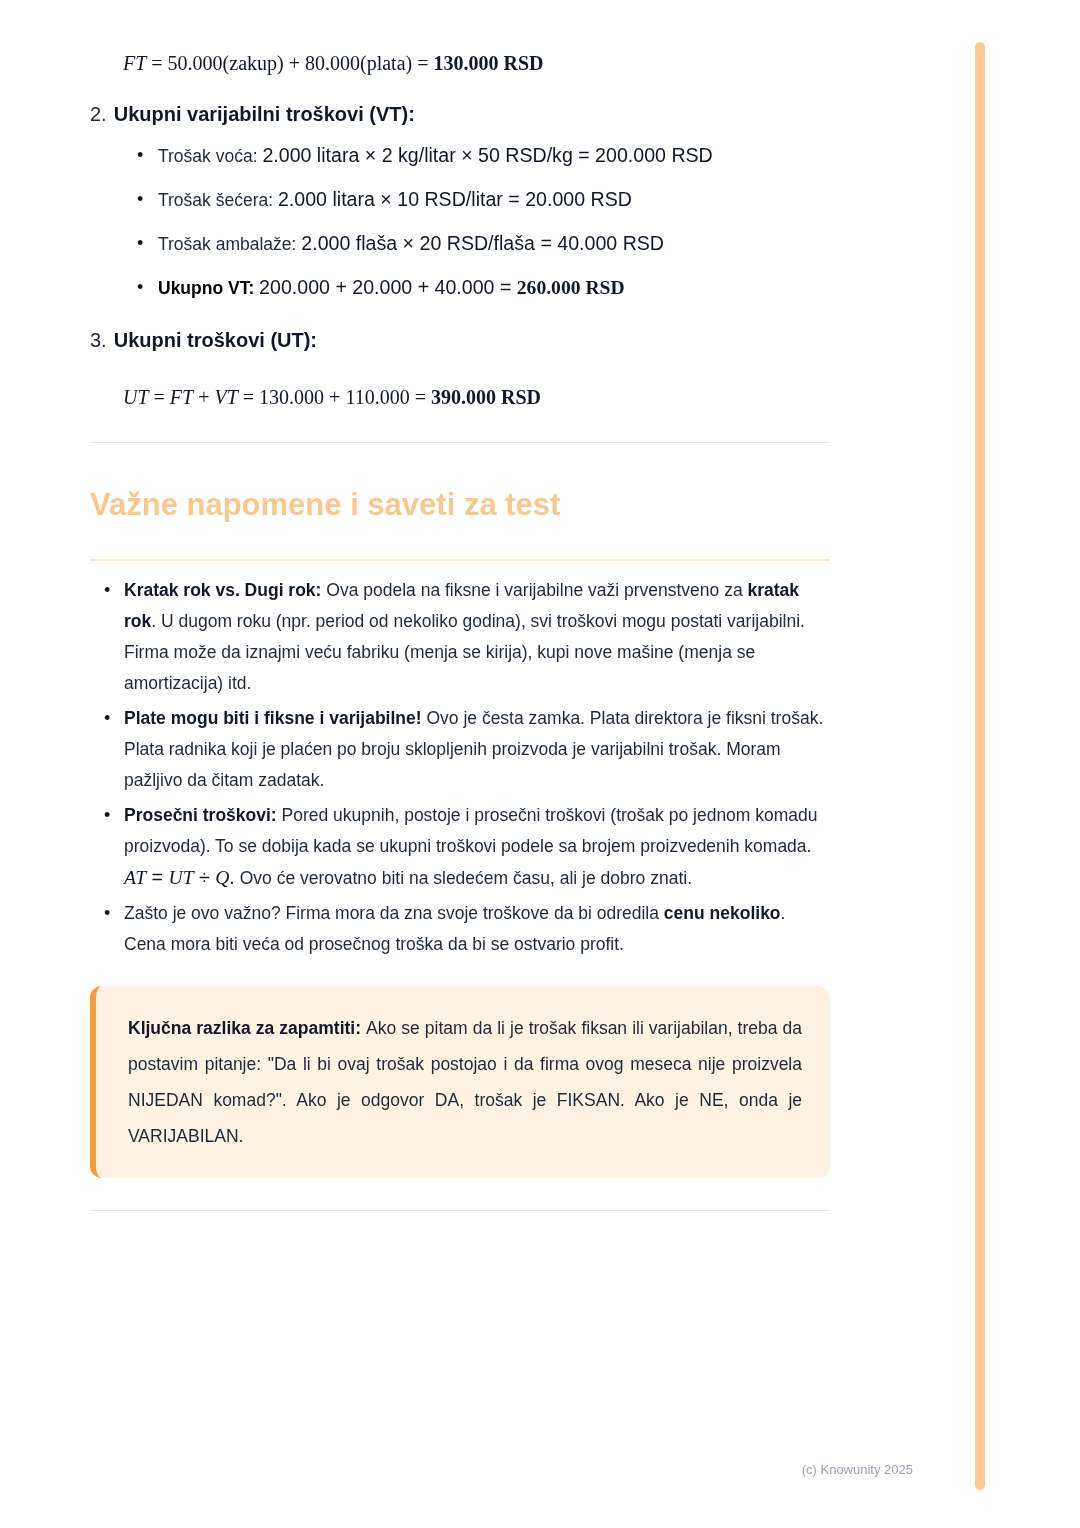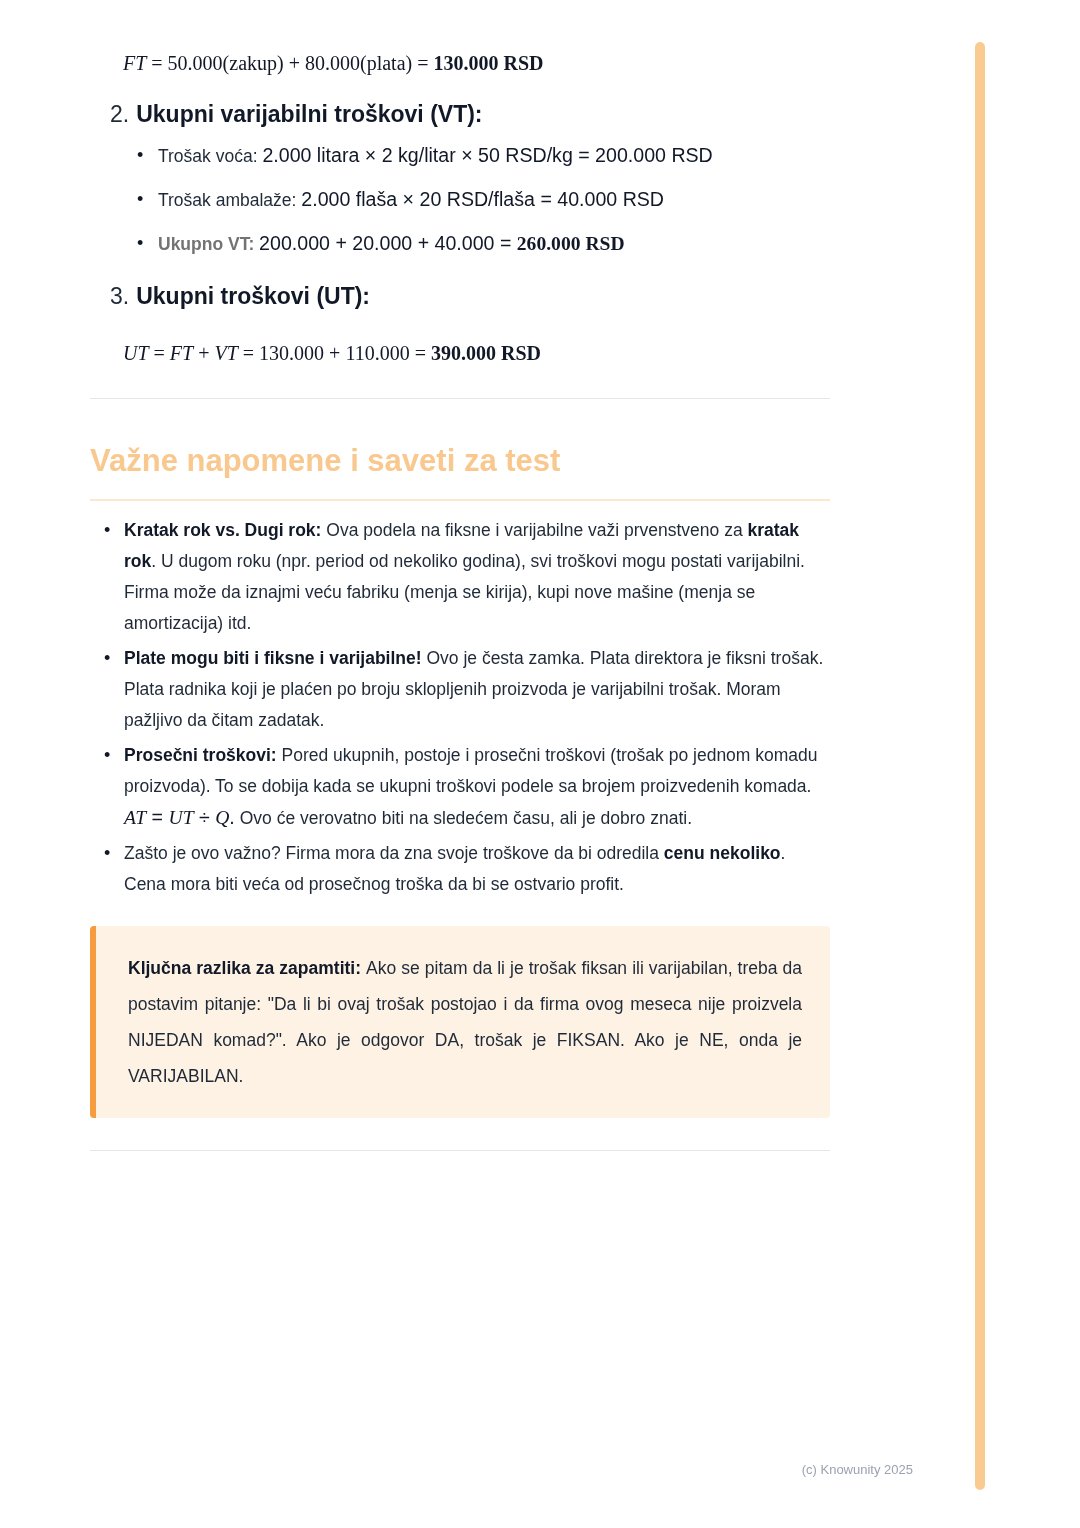--- a/index.html
+++ b/index.html
@@ -22,73 +22,73 @@
 
   
   .formula {
     font-family: "Liberation Serif", "DejaVu Serif", serif;
     font-size: 20px; line-height: 26px;
     margin-left: 33px; color: #111827;
   }
   .formula .s-i { font-style: italic; }
   .formula .s-b { font-weight: 700; }
 
-  .num-item { margin-top: 26px; font-size: 23px; line-height: 24px; margin-left: 20px; }
+  .num-item { margin-top: 26px; font-size: 20px; line-height: 24px; margin-left: 0; }
   .num-item .num { font-weight: 400; margin-right: 7px; }
   .num-item .num-title { font-weight: 700; color: #111827; }
   .num-item.item3 { margin-top: 28px; }
 
   ul.vt-list { list-style: none; margin: 16px 0 0 0; padding: 0; }
   .vt-li {
     position: relative; padding-left: 68px; margin-top: 20px;
     font-size: 17.5px; line-height: 23px;
   }
   .vt-li:first-child { margin-top: 18px; }
   .vt-li::before {
     content: "\2022"; position: absolute; left: 47px; top: 0;
     font-size: 18px; color: #111827;
   }
-  .vt-li .s-b { font-weight: 700; color: #737373; }
+  .vt-li .s-b { font-weight: 700; color: #000000; }
 
   
   .s-sr  { font-family: Liberation Sans, sans-serif; font-size: 1.12em; color: #111827; }
   .s-srb { font-family: Liberation Serif, serif; font-size: 1.12em; font-weight: 700; color: #111827; }
   .s-sri { font-family: "Liberation Serif", "DejaVu Serif", serif; font-size: 1.12em; font-style: italic; color: #111827; }
   .s-b   { font-weight: 700; color: #111827; }
 
   .formula.ut { margin-top: 32px; }
 
   hr.divider {
     border: none; border-top: 1px solid var(--divider, #e4e7ec);
     margin: 32px 0 0 0;
   }
 
   .section-heading {
     margin: 42px 0 0 0;
     font-size: 31px; line-height: 40px; font-weight: 700;
     color: var(--heading, #f9c88e);
-    padding-bottom: 18px;
+    padding-bottom: 34px;
     border-bottom: 2px solid var(--heading-underline, #fbe7cb);
   }
 
   ul.notes-list { list-style: none; margin: 14px 0 0 0; padding: 0; }
   .note-li {
     position: relative; padding-left: 34px; margin-top: 4px;
     font-size: 17.5px; line-height: 31px;
   }
   .note-li::before {
     content: "\2022"; position: absolute; left: 14px; top: 0;
     font-size: 18px; color: #111827;
   }
 
   .callout {
     margin-top: 26px;
     background: var(--callout-bg, #fdf2e4);
     border-left: 6px solid var(--callout-border, #f59c40);
-    border-radius: 4px;
+    border-radius: 12px;
   }
   .callout-text {
     margin: 0; padding: 24px 28px 24px 32px;
     font-size: 17.5px; line-height: 36px;
     text-align: justify;
   }
 
   .footer {
     position: absolute; right: 66px; top: 1462px;
     font-size: 13px; color: var(--footer-text, #9aa3af);
@@ -104,20 +104,21 @@
   <main class="content">
 
     <div class="formula"><span class="s-i">FT</span><span> = 50.000(zakup) + 80.000(plata) = </span><span class="s-b">130.000 RSD</span></div>
 
     <div class="num-item">
       <span class="num">2.</span><span class="num-title">Ukupni varijabilni troškovi (VT):</span>
     </div>
 
     <ul class="vt-list">
       <li class="vt-li"><span>Trošak voća: </span><span class="s-sr">2.000 litara × 2 kg/litar × 50 RSD/kg = 200.000 RSD</span></li>
+      <li class="vt-li"><span>Trošak šećera: </span><span class="s-sr">2.000 litara × 10 RSD/litar = 20.000 RSD</span></li>
       <li class="vt-li"><span>Trošak ambalaže: </span><span class="s-sr">2.000 flaša × 20 RSD/flaša = 40.000 RSD</span></li>
       <li class="vt-li"><span class="s-b">Ukupno VT: </span><span class="s-sr">200.000 + 20.000 + 40.000 = </span><span class="s-srb">260.000 RSD</span></li>
     </ul>
 
     <div class="num-item item3">
       <span class="num">3.</span><span class="num-title">Ukupni troškovi (UT):</span>
     </div>
 
     <div class="formula ut"><span class="s-i">UT</span><span> = </span><span class="s-i">FT</span><span> + </span><span class="s-i">VT</span><span> = 130.000 + 110.000 = </span><span class="s-b">390.000 RSD</span></div>
 

